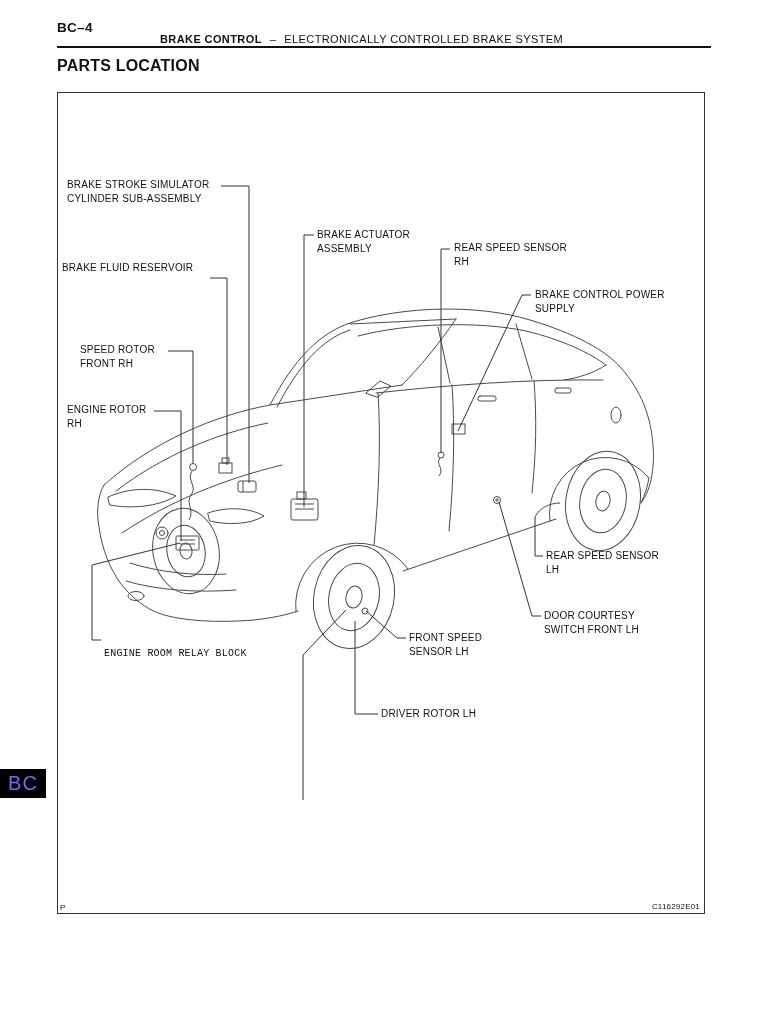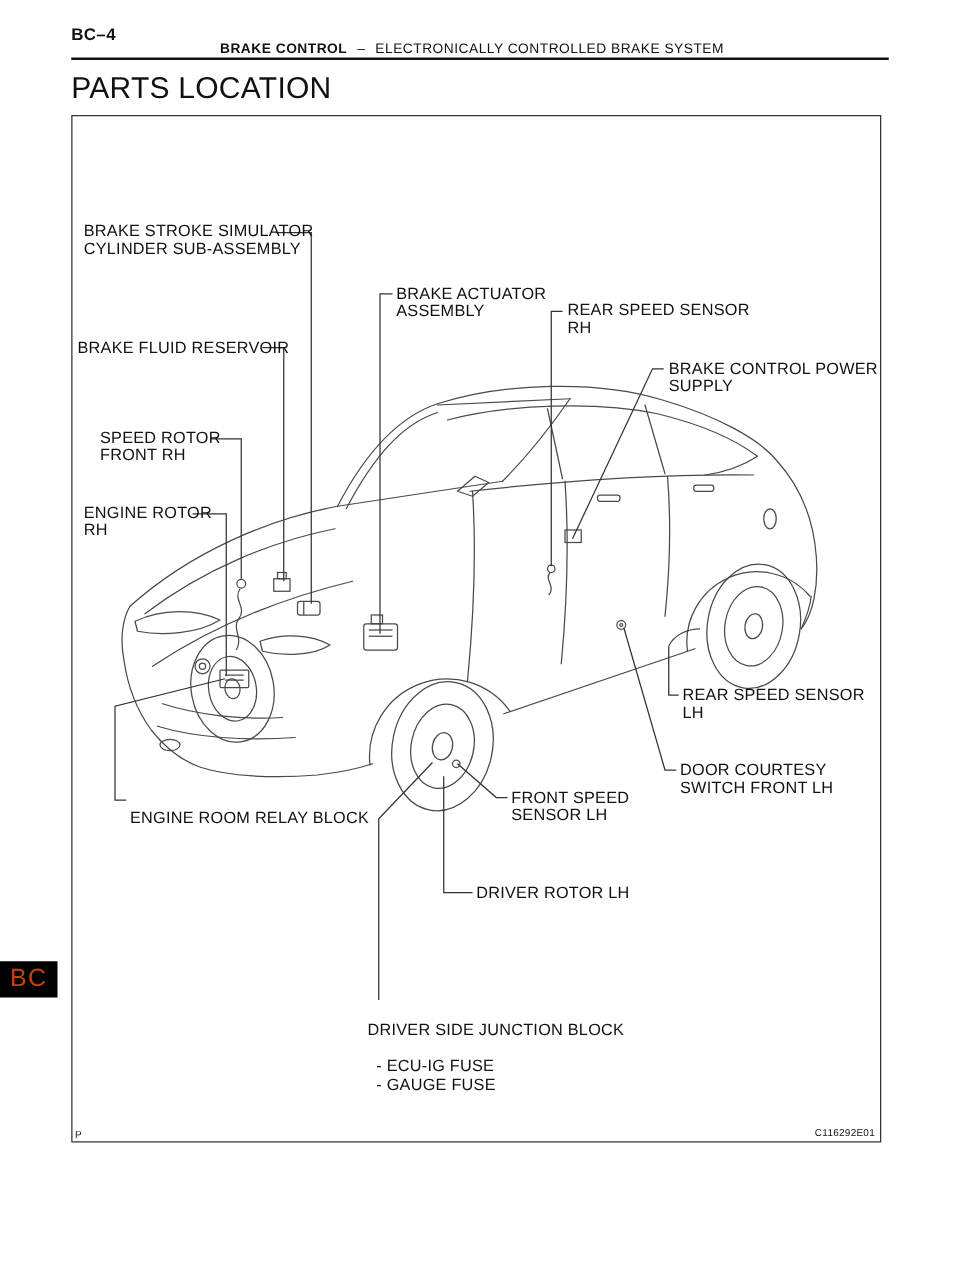--- a/index.html
+++ b/index.html
@@ -1,31 +1,31 @@
 <!DOCTYPE html>
 <html><head>
 <meta charset="utf-8">
 <style>
   html,body{margin:0;padding:0;background:#ffffff;}
   body{width:768px;height:1024px;position:relative;font-family:"Liberation Sans",sans-serif;color:#111;overflow:hidden;}
   .page-code{position:absolute;left:57px;top:20px;font-size:13.5px;font-weight:bold;letter-spacing:.3px;}
   .section-line{position:absolute;left:160px;top:33px;font-size:11px;letter-spacing:.4px;white-space:nowrap;}
-  .section-line .b{font-weight:bold;margin-left:16px;}
+  .section-line .b{font-weight:bold;}
   .section-line .sep{margin:0 8px;}
   .hrule{position:absolute;left:57px;top:46px;width:654px;height:2px;background:#111;}
-  .page-title{position:absolute;left:57px;top:57px;font-size:24px;font-weight:normal;letter-spacing:.2px;margin:0;}
+  .page-title{position:absolute;left:57px;top:57px;font-size:16px;font-weight:bold;letter-spacing:.2px;margin:0;}
   .figure-box{position:absolute;left:57px;top:92px;width:646px;height:820px;border:1px solid #333;overflow:hidden;}
   .figure-box svg{position:absolute;left:0;top:0;}
-  .callout{position:absolute;font-size:13px;line-height:14px;white-space:pre-line;letter-spacing:.2px;}
-  .co-title{white-space:nowrap;}
+  .callout{position:absolute;font-size:10px;line-height:14px;white-space:pre-line;letter-spacing:.2px;}
+  .co-title{white-space:nowrap;font-family:Liberation Mono, monospace;}
   .co-items{padding-left:7px;}
   .co-items div{white-space:nowrap;line-height:15px;}
   .fig-p{position:absolute;left:2px;bottom:1px;font-size:8px;}
   .fig-code{position:absolute;right:4px;bottom:2px;font-size:8px;letter-spacing:.2px;}
-  .side-tab{position:absolute;left:0;top:769px;width:46px;height:29px;background:#000;color:#c2410c;
+  .side-tab{position:absolute;left:0;top:769px;width:46px;height:29px;background:#000;color:#8b5cf6;
             display:flex;align-items:center;justify-content:center;font-size:20px;letter-spacing:1px;text-align:center;}
 </style>
 </head>
 <body>
 
 <div class="page-code">BC–4</div>
 
 <div class="section-line">
   <span class="b">BRAKE CONTROL</span><span class="sep">–</span><span>ELECTRONICALLY CONTROLLED BRAKE SYSTEM</span>
 </div>
@@ -150,41 +150,37 @@
   </svg>
 
   <div class="callout" style="left:9px;top:85px">BRAKE STROKE SIMULATOR
 CYLINDER SUB-ASSEMBLY</div>
   <div class="callout" style="left:259px;top:135px">BRAKE ACTUATOR
 ASSEMBLY</div>
   <div class="callout" style="left:396px;top:148px">REAR SPEED SENSOR
 RH</div>
   <div class="callout" style="left:477px;top:195px">BRAKE CONTROL POWER
 SUPPLY</div>
-  <div class="callout" style="left:4px;top:178px">BRAKE FLUID RESERVOIR</div>
+  <div class="callout" style="left:4px;top:168px">BRAKE FLUID RESERVOIR</div>
   <div class="callout" style="left:22px;top:250px">SPEED ROTOR
 FRONT RH</div>
   <div class="callout" style="left:9px;top:310px">ENGINE ROTOR
 RH</div>
   <div class="callout" style="left:488px;top:456px">REAR SPEED SENSOR
 LH</div>
   <div class="callout" style="left:486px;top:516px">DOOR COURTESY
 SWITCH FRONT LH</div>
   <div class="callout" style="left:351px;top:538px">FRONT SPEED
 SENSOR LH</div>
   <div class="callout" style="left:323px;top:614px">DRIVER ROTOR LH</div>
 
   <div class="callout" style="left:46px;top:540px">
     <div class="co-title">ENGINE ROOM RELAY BLOCK</div>
   </div>
 
-  <div class="callout" style="left:236px;top:710px">
-    <div class="co-title">DRIVER SIDE JUNCTION BLOCK</div>
-    <div class="co-items"><div>- ECU-IG FUSE</div><div>- GAUGE FUSE</div></div>
-  </div>
 
   <div class="fig-p">P</div>
   <div class="fig-code">C116292E01</div>
 </div>
 
 <div class="side-tab">
   <span>BC</span>
 </div>
 
 </body></html>

